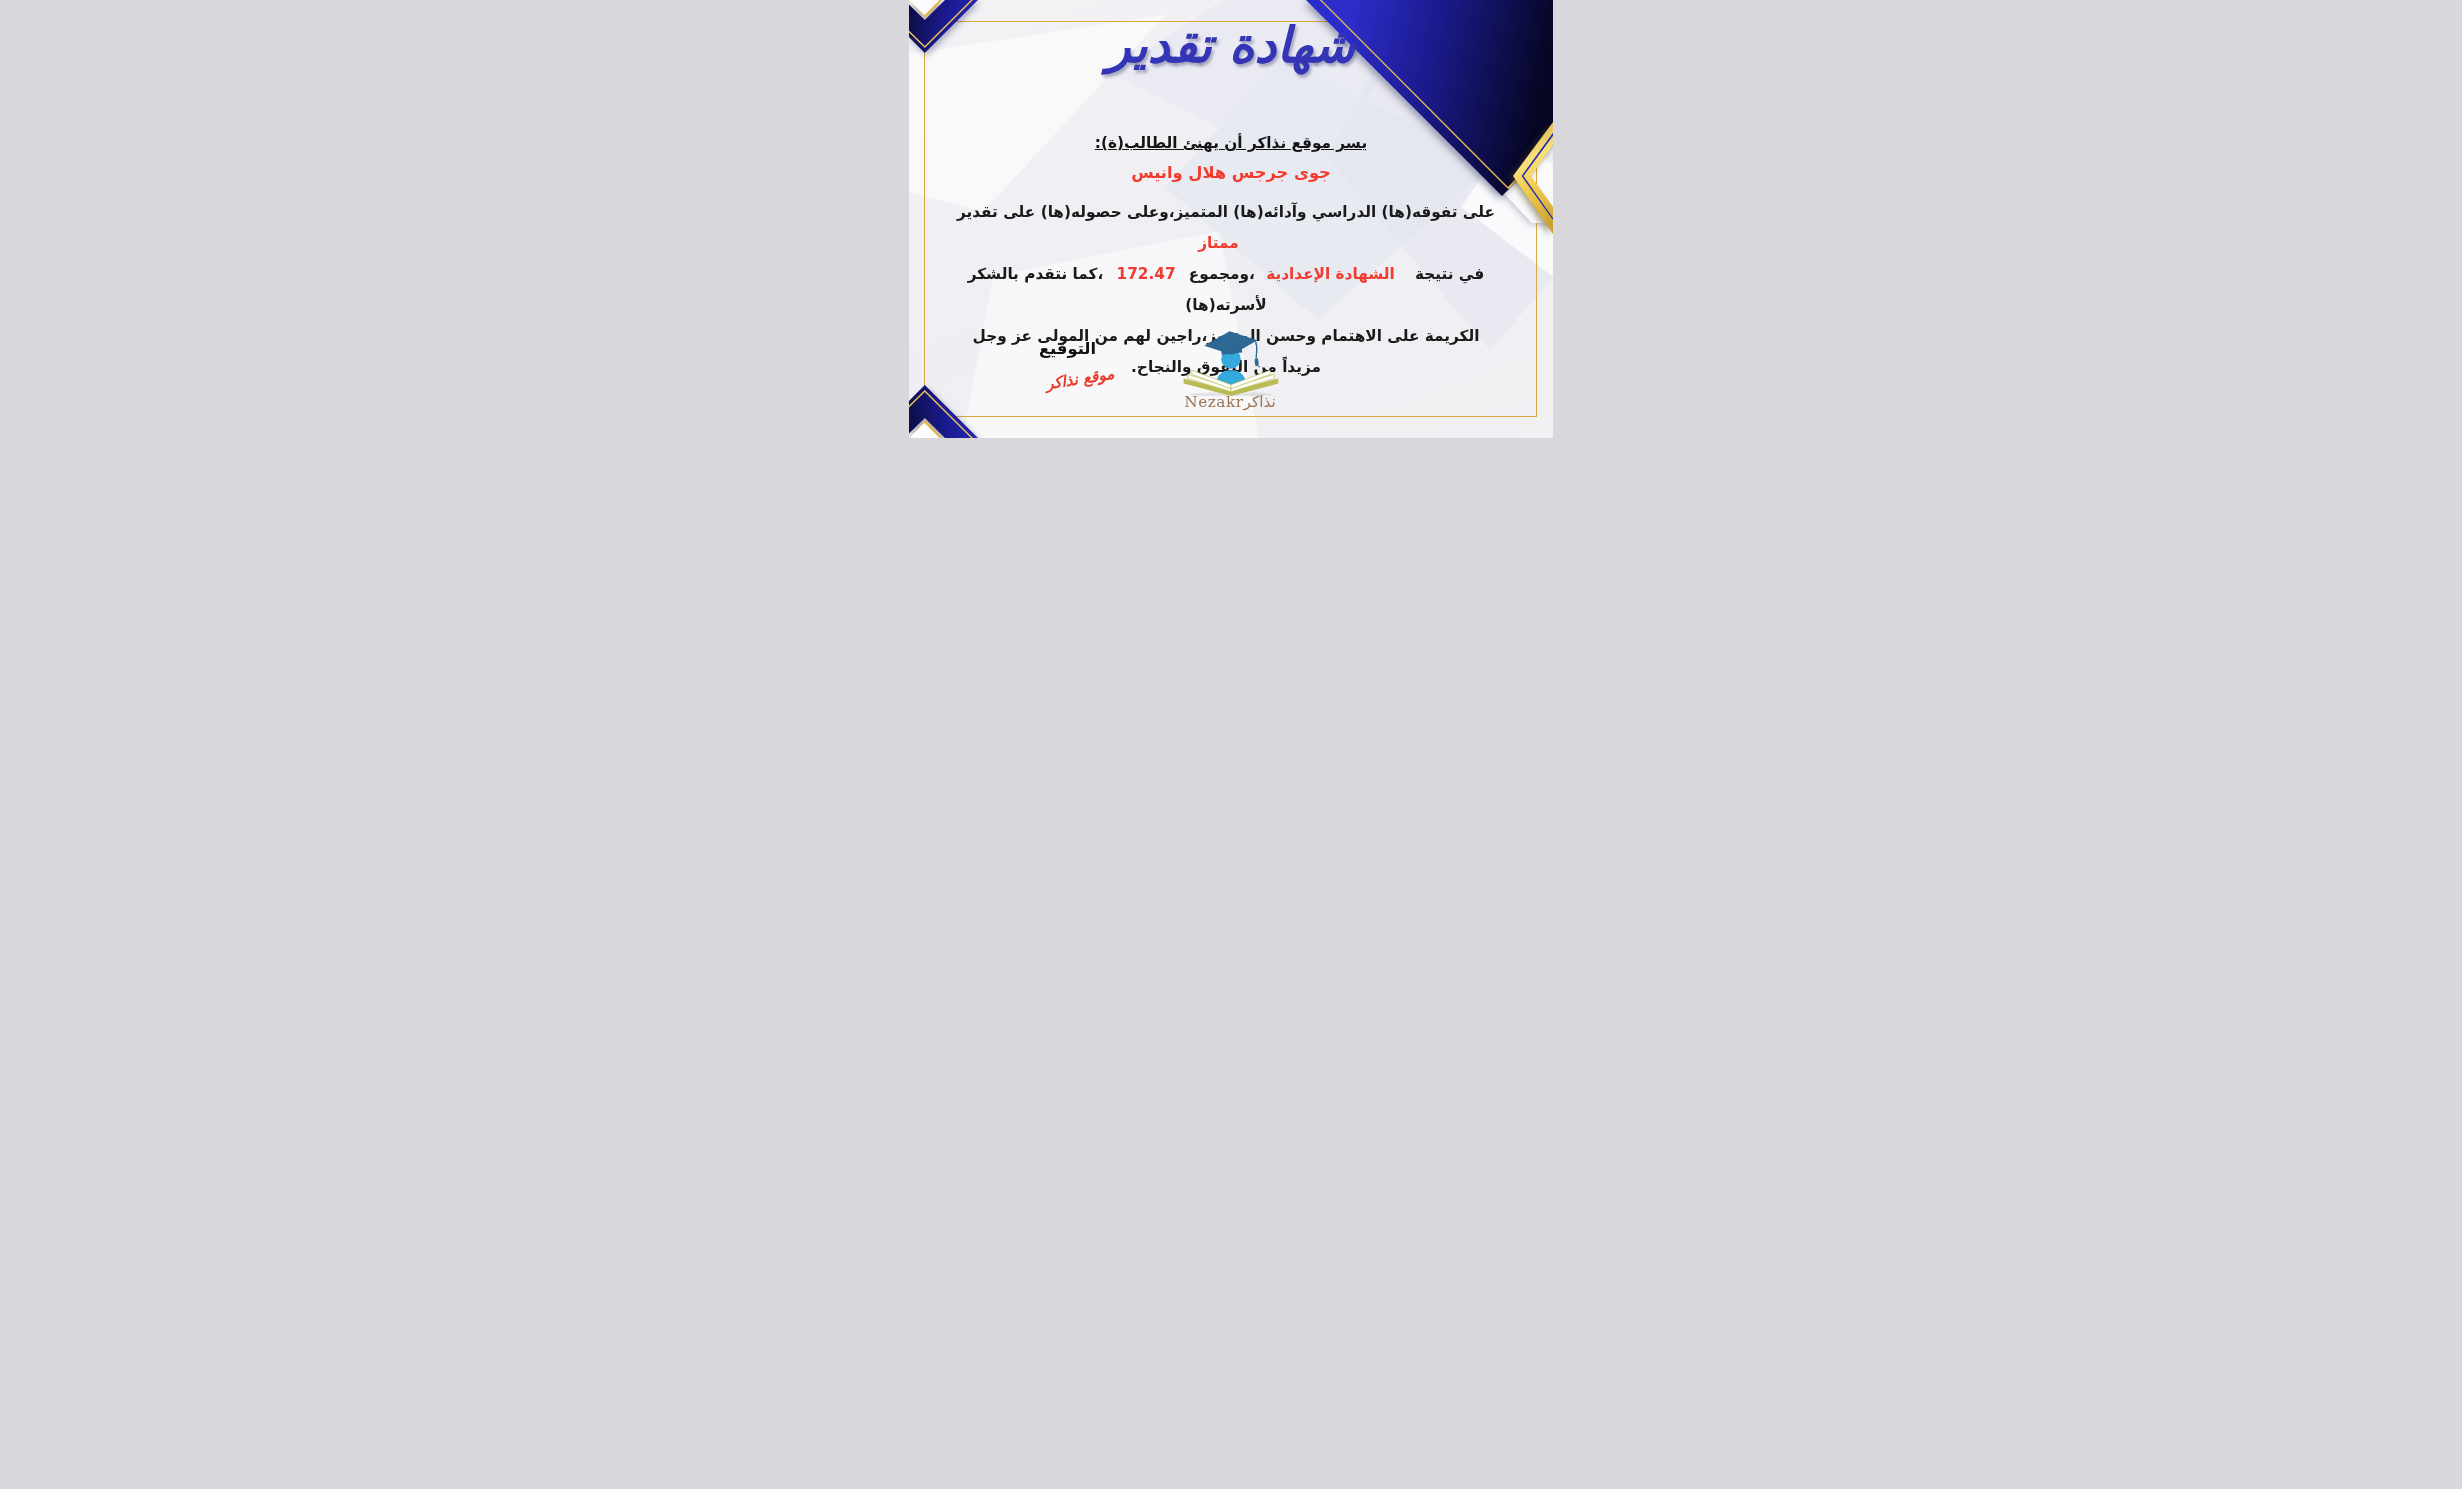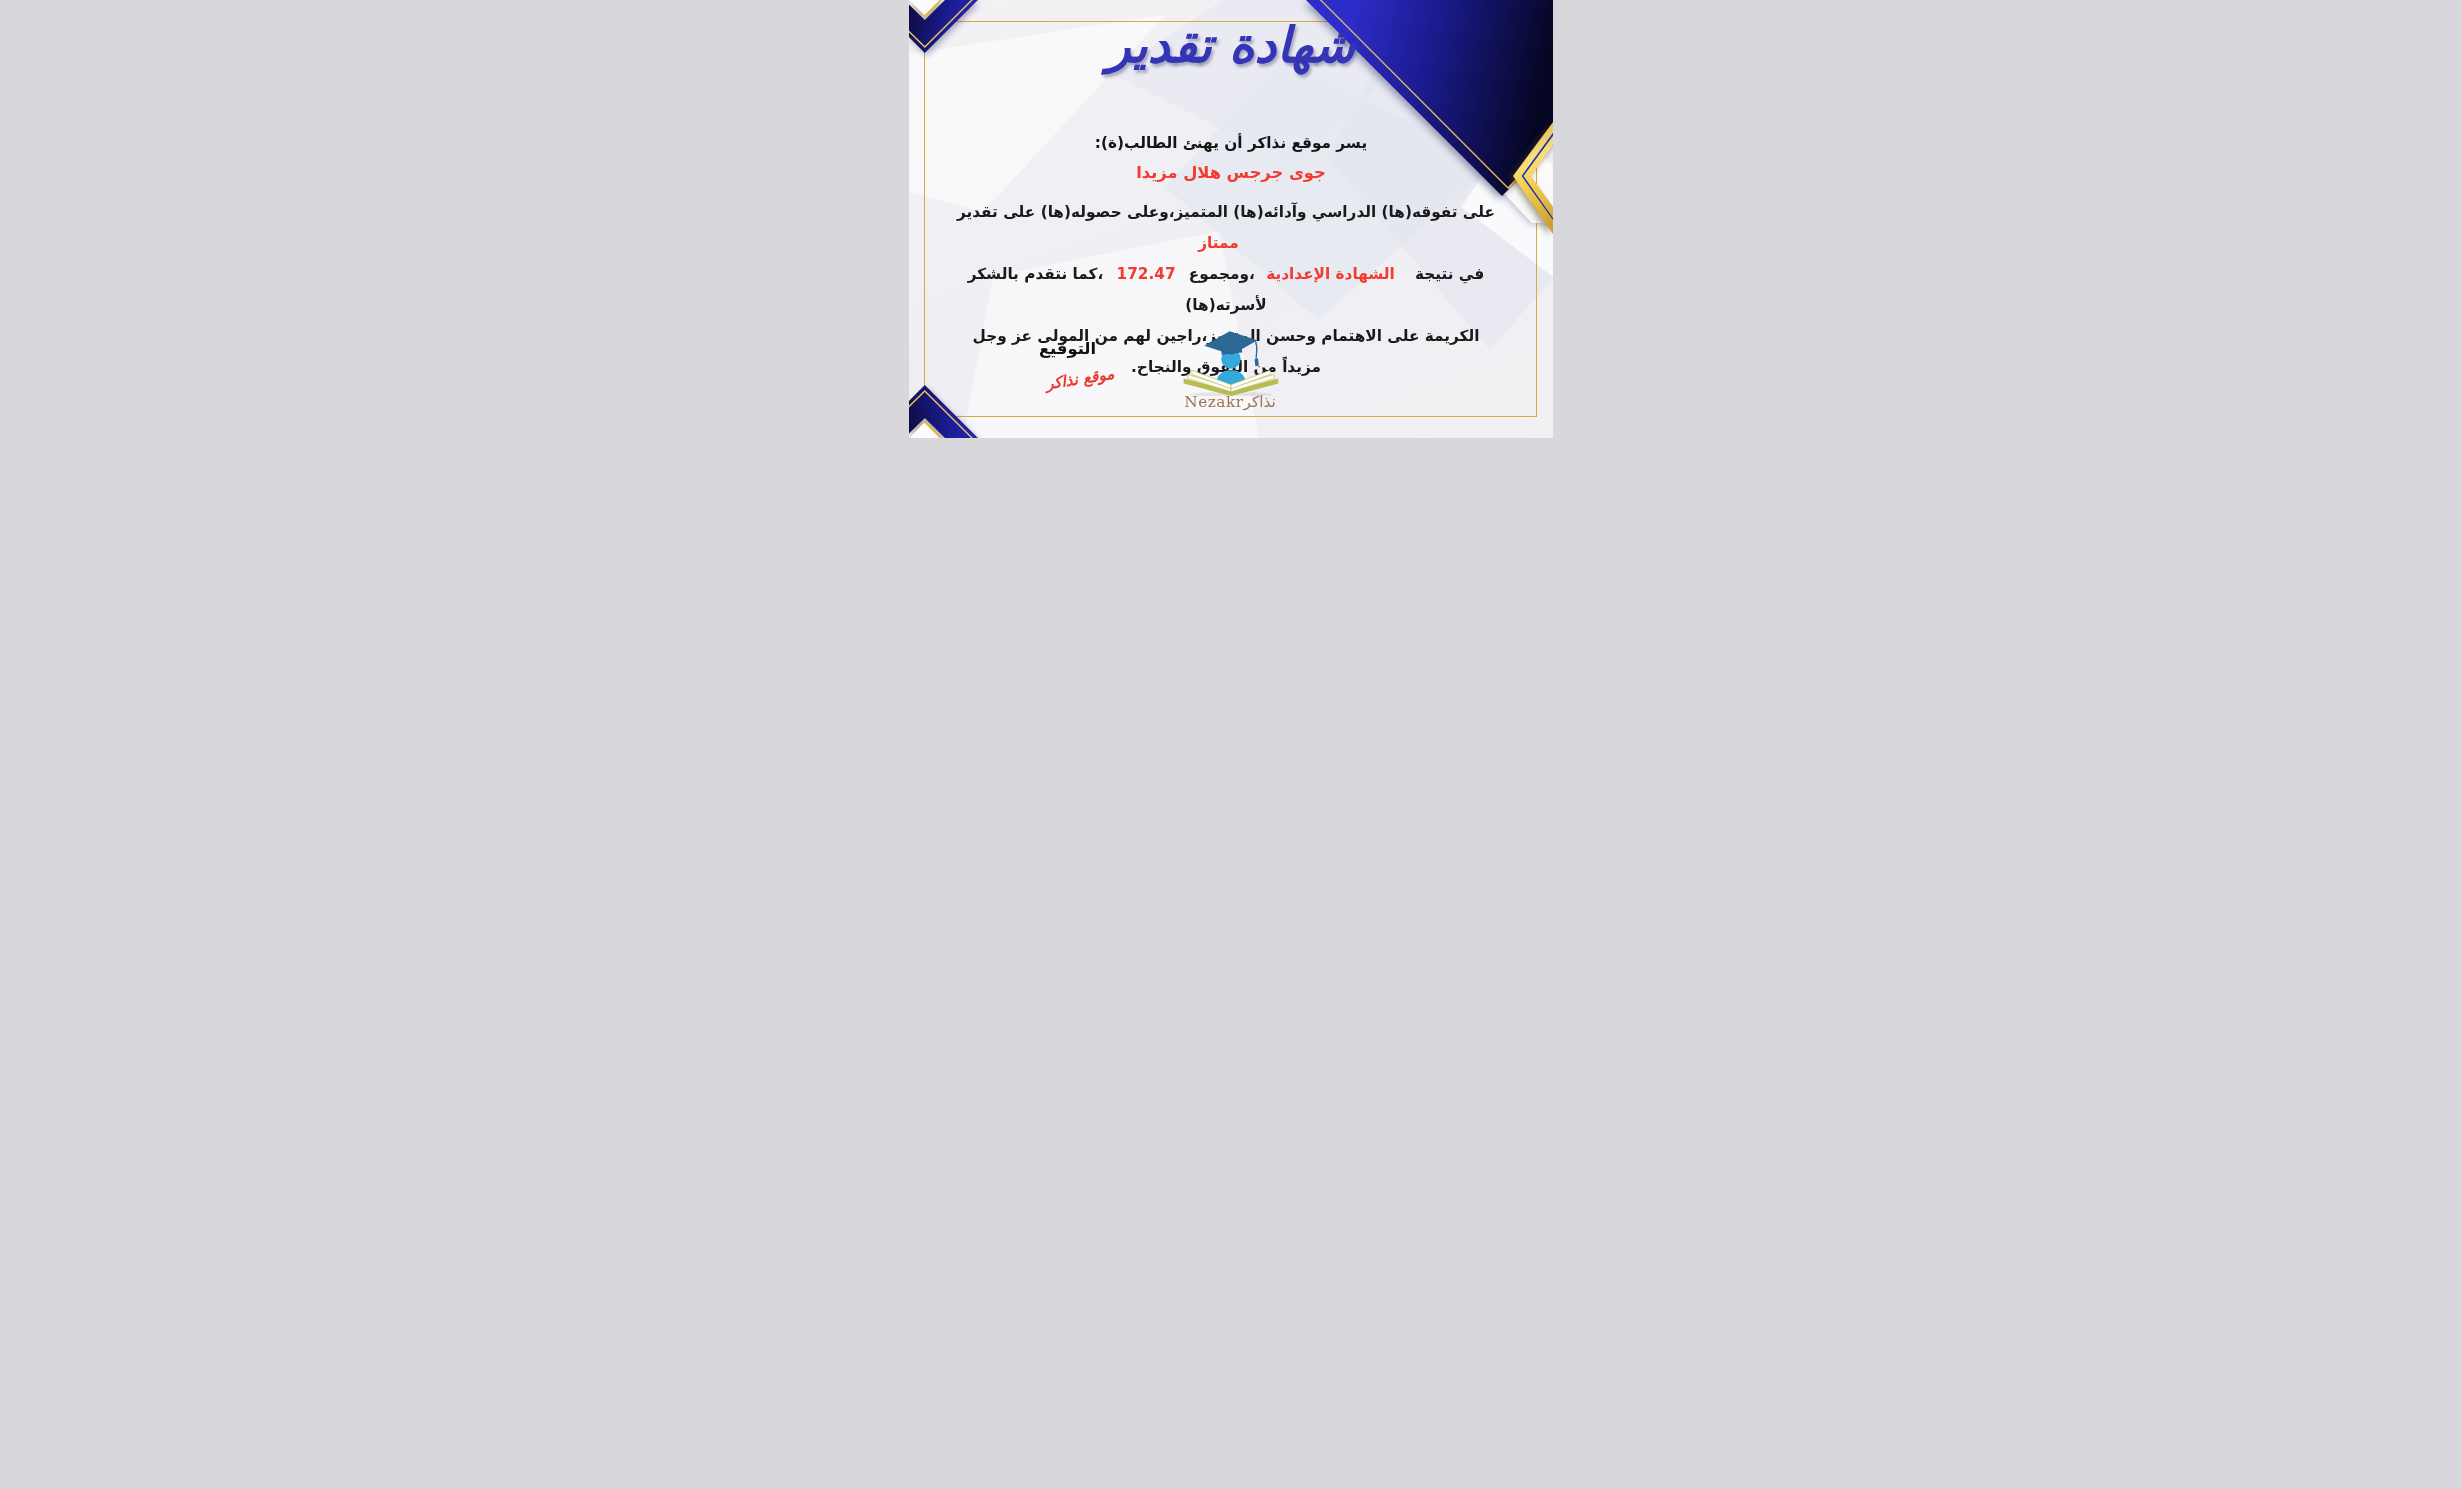--- a/index.html
+++ b/index.html
@@ -58,21 +58,21 @@
      filter:drop-shadow(-2.5px 2.5px 3.4px rgba(80,70,30,.5));}
   .gchev .g{clip-path:polygon(59px 0,19px 54px,59px 112px,59px 85px,37px 54px,59px 22.7px);
      background:linear-gradient(150deg,#c9982f 5%,#f8e07c 38%,#f3cf52 55%,#caa132 90%);}
   .gchev .b{clip-path:polygon(59px 10.8px,27.6px 54px,59px 98px,59px 96px,29.5px 54px,59px 13.8px);
      background:#2a2ab0;}
 
   
   .txt{position:absolute;left:0;right:0;z-index:5;text-align:center;direction:rtl;}
   .title{top:16.7px;font-size:49px;font-weight:bold;font-style:italic;color:#3434b6;
      text-shadow:2px 2.5px 3px rgba(60,60,110,.38);letter-spacing:-1px;}
-  .intro{top:134px;font-size:15.3px;font-weight:bold;color:#151515;}
+  .intro{top:134px;font-size:15.3px;font-weight:bold;color:#151515;text-decoration:underline;}
   .name{top:163px;font-size:16.3px;font-weight:bold;color:#f23b2e;}
   .para{top:197px;font-size:15.3px;font-weight:bold;color:#1a1a1a;
      line-height:31px;padding:0 47px 0 37px;}
   .red{color:#f23b2e;}
   .gap-big{margin-right:15px;}
   .gap-mid{margin-left:6px;margin-right:14.8px;}
   .gap-sm{margin-left:7.9px;margin-right:7.9px;}
 
   .sig-label{position:absolute;z-index:5;top:339px;left:114px;width:89px;text-align:center;
      direction:rtl;font-size:16.3px;font-weight:bold;color:#111;}
@@ -127,21 +127,21 @@
   </div>
   <div class="piece gchev">
     <div class="shape g"></div>
     <div class="shape b"></div>
   </div>
 
   <div class="txt title">شهادة تقدير</div>
 
   <div class="txt intro">يسر موقع نذاكر أن يهنئ الطالب(ة):</div>
 
-  <div class="txt name">جوى جرجس هلال مزيدا</div>
+  <div class="txt name">جوى جرجس هلال وانيس</div>
 
   <div class="txt para">
     <span>على تفوقه(ها) الدراسي وآدائه(ها) المتميز،وعلى حصوله(ها) على تقدير</span>
     <span class="red gap-big">ممتاز</span><br>
     <span>في نتيجة</span>
     <span class="red gap-mid">الشهادة الإعدادية</span>
     <span>،ومجموع</span>
     <span class="red gap-sm">172.47</span>
     <span>،كما نتقدم بالشكر لأسرته(ها)</span><br>
     <span>الكريمة على الاهتمام وحسن المتميز،راجين لهم من المولى عز وجل</span><br>

